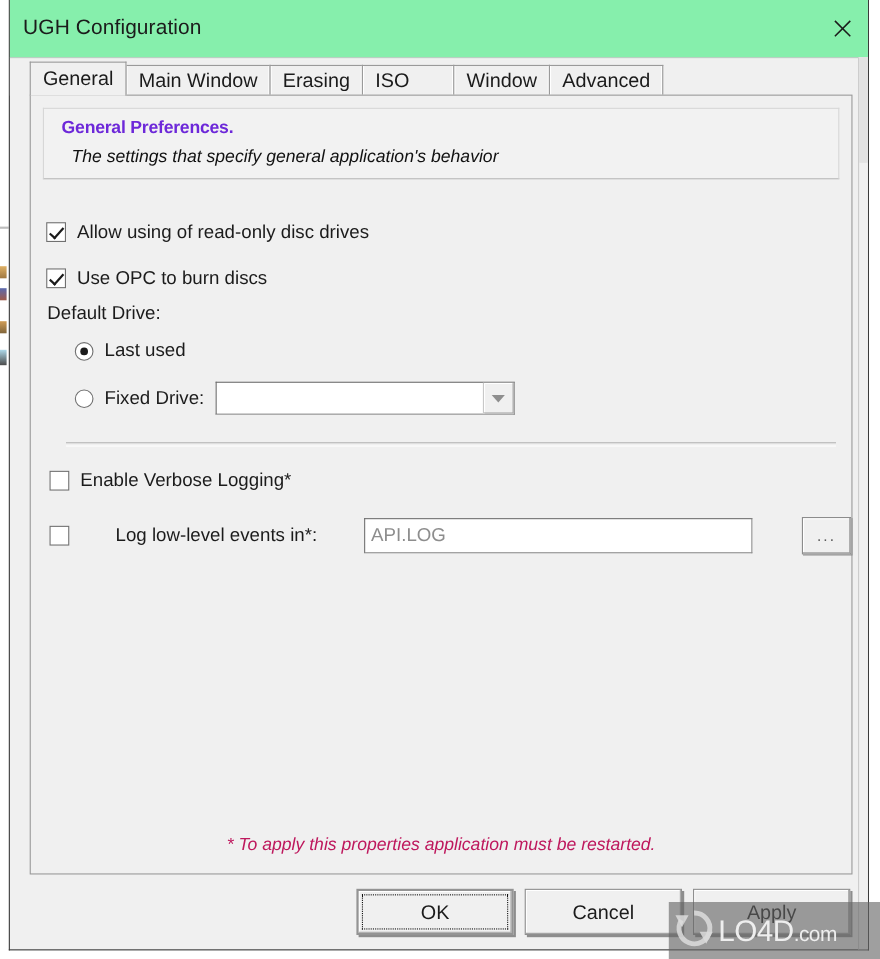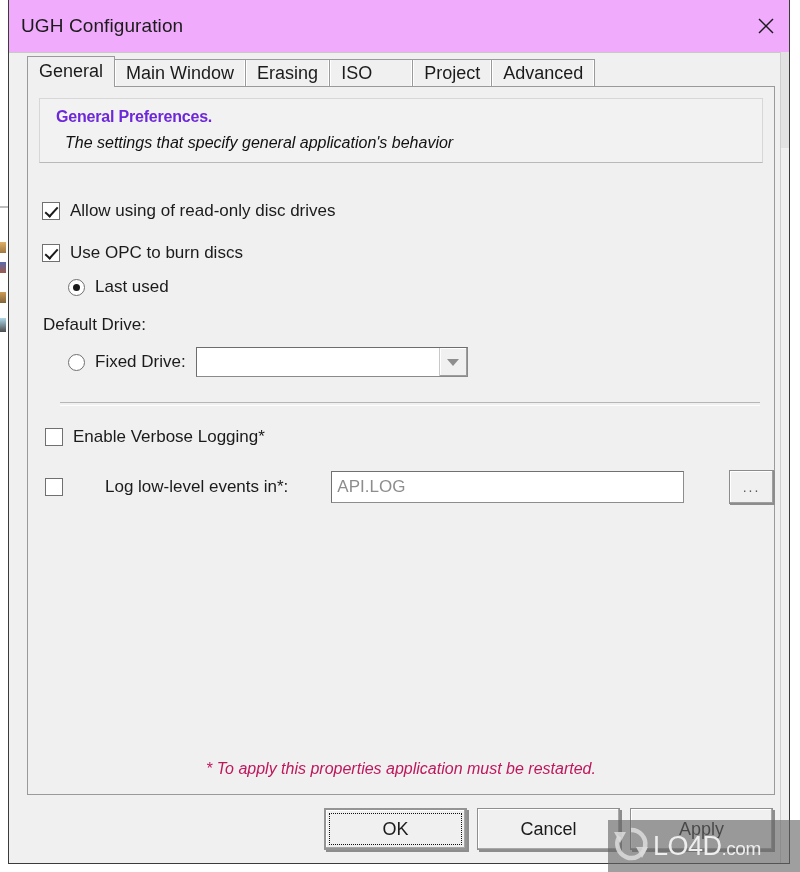--- a/index.html
+++ b/index.html
@@ -45,21 +45,21 @@
     border: 1px solid #3b3b3b;
     border-top: none;
     box-sizing: border-box;
     display: flex;
     flex-direction: column;
   }
 
   
   #titlebar {
     height: 52px;
-    background: #f0abfc;
+    background: #86efac;
     border-bottom: 1px solid #c8c8c8;
     display: flex;
     align-items: center;
     flex: 0 0 auto;
     position: relative;
   }
   #title-text {
     font-size: 19px;
     color: #1b1b1b;
     padding-left: 12px;
@@ -415,21 +415,21 @@
         <line x1="16" y1="2" x2="2" y2="16" stroke="#1b1b1b" stroke-width="1.4"></line>
       </svg>
     </div>
   </div>
 
   <div id="tabstrip">
     <div class="tab active">General</div>
     <div class="tab">Main Window</div>
     <div class="tab">Erasing</div>
     <div class="tab" style="padding-right:40px;">ISO</div>
-    <div class="tab">Project</div>
+    <div class="tab">Window</div>
     <div class="tab">Advanced</div>
   </div>
 
   <div id="tabpage">
 
     <div id="header-panel">
       <div id="header-title">General Preferences.</div>
       <div id="header-sub">The settings that specify general application's behavior</div>
     </div>
 
@@ -438,27 +438,27 @@
       <div class="row" style="margin-bottom:12px;">
         <span class="cb checked"></span>
         <span class="lbl">Allow using of read-only disc drives</span>
       </div>
 
       <div class="row" style="margin-bottom:4px;">
         <span class="cb checked"></span>
         <span class="lbl">Use OPC to burn discs</span>
       </div>
 
+      <div class="row tight" style="padding-left:1px;margin-bottom:6px;">
+        <span class="lbl plain">Default Drive:</span>
+      </div>
+
       <div class="row" style="padding-left:26px;margin-bottom:10px;">
         <span class="rb sel"></span>
         <span class="lbl">Last used</span>
-      </div>
-
-      <div class="row tight" style="padding-left:1px;margin-bottom:6px;">
-        <span class="lbl plain">Default Drive:</span>
       </div>
 
       <div class="row" style="padding-left:26px;height:36px;">
         <span class="rb"></span>
         <span class="lbl">Fixed Drive:</span>
         <span class="combo">
           <span class="combo-value"></span>
           <span class="combo-arrow">
             <span class="arrow-glyph"></span>
           </span>

